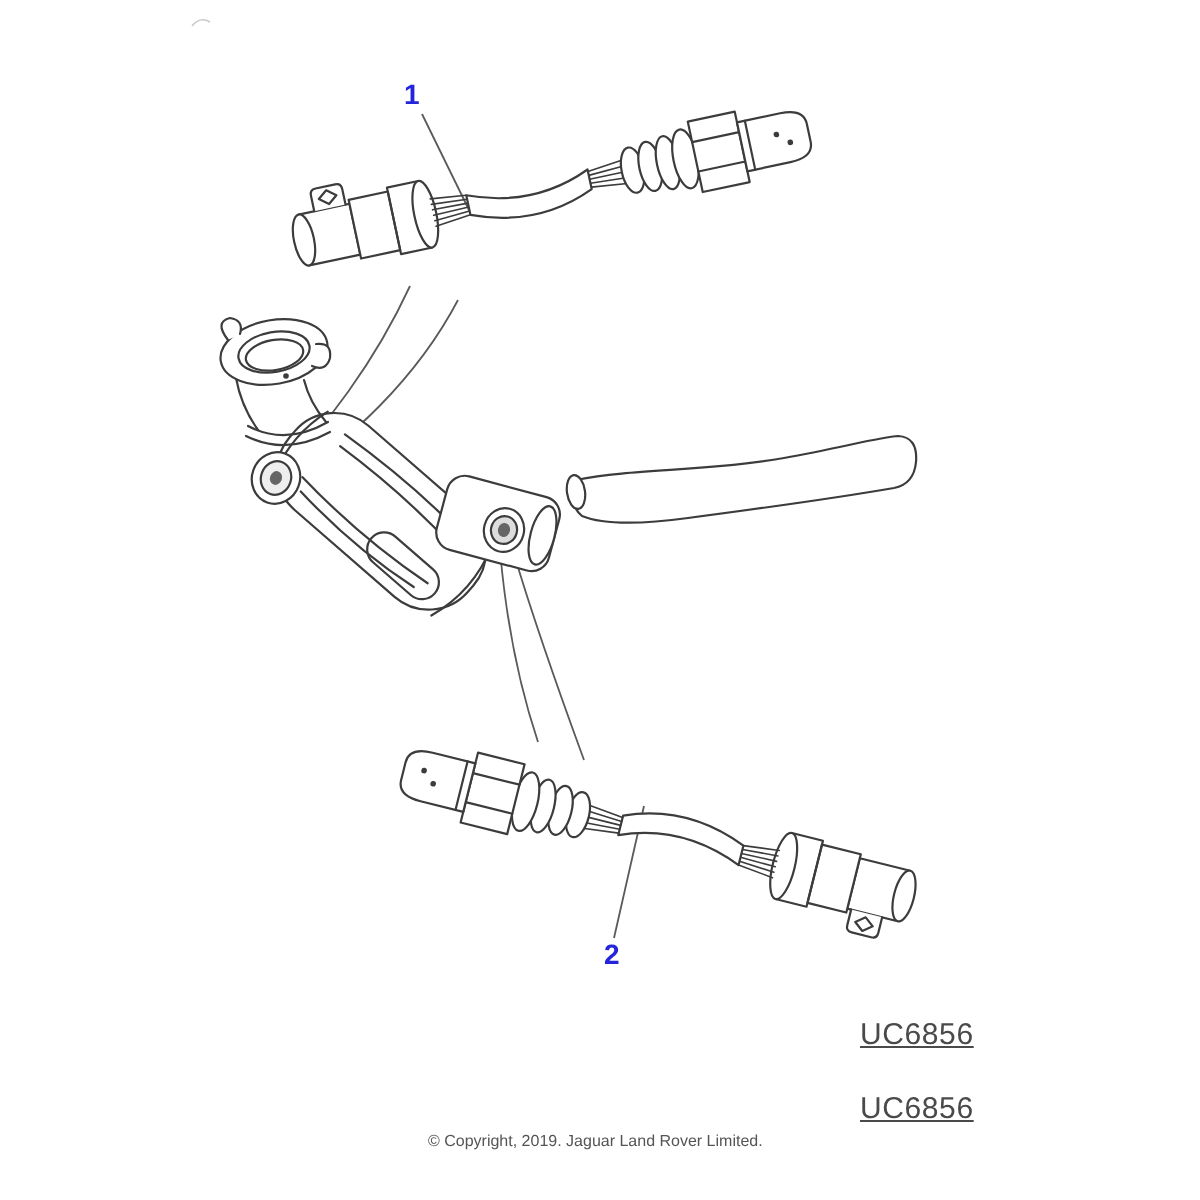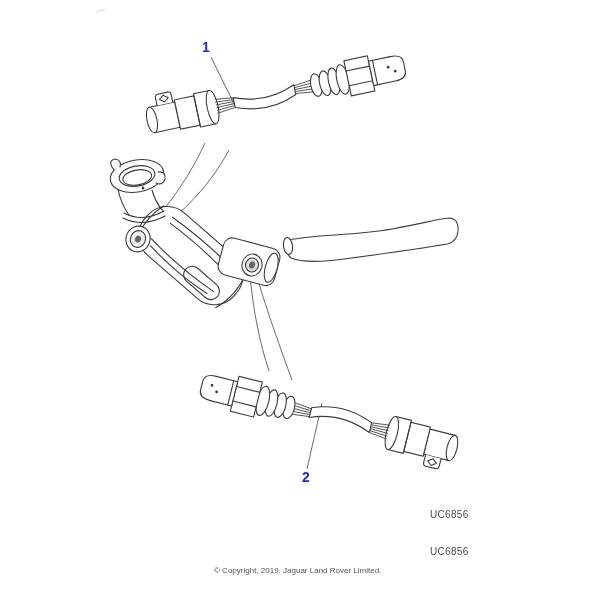--- a/index.html
+++ b/index.html
@@ -9,21 +9,21 @@
   }
   .stage{position:absolute;left:0;top:0;width:600px;height:600px;}
   svg{position:absolute;left:0;top:0;}
   .callout{
     position:absolute;color:#2424db;font-weight:bold;font-size:14px;
     line-height:14px;cursor:pointer;user-select:none;
   }
   .callout-1{left:202px;top:40px;}
   .callout-2{left:302px;top:470px;}
   .fig-code{
-    position:absolute;font-size:10px;color:#4a4a4a;letter-spacing:0.3px;
+    position:absolute;font-size:15px;color:#4a4a4a;letter-spacing:0.3px;text-decoration:underline;
   }
   .fig-code-upper{left:430px;top:509px;}
   .fig-code-lower{left:430px;top:546px;}
   .copyright{
     position:absolute;left:214px;top:566px;font-size:8px;color:#555555;
     white-space:nowrap;
   }
 </style>
 </head>
 <body>

